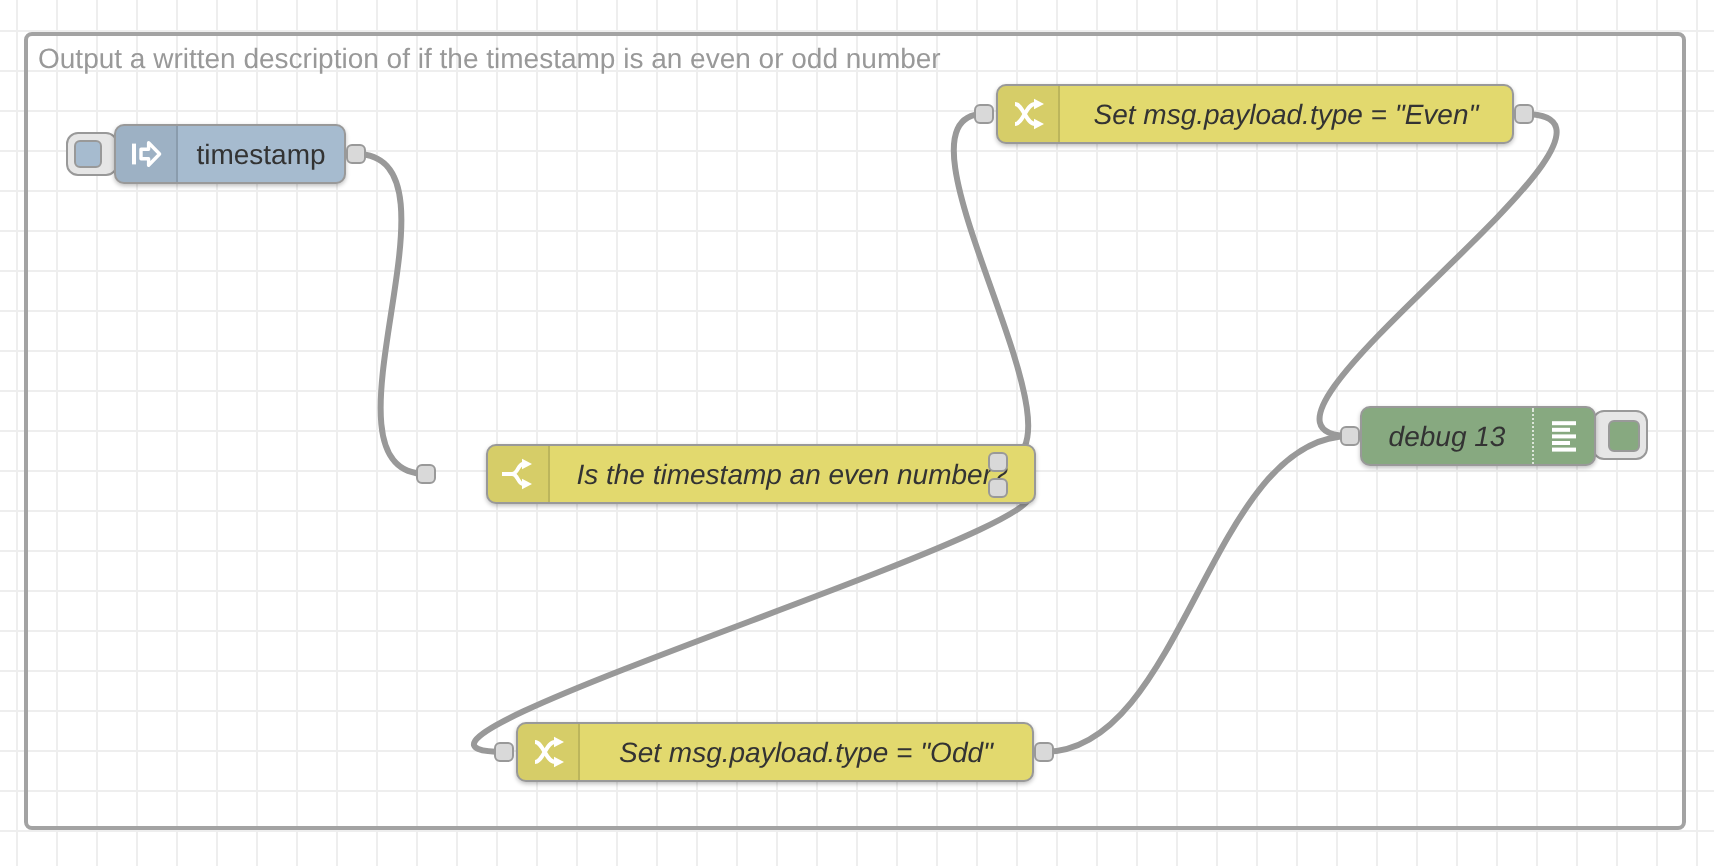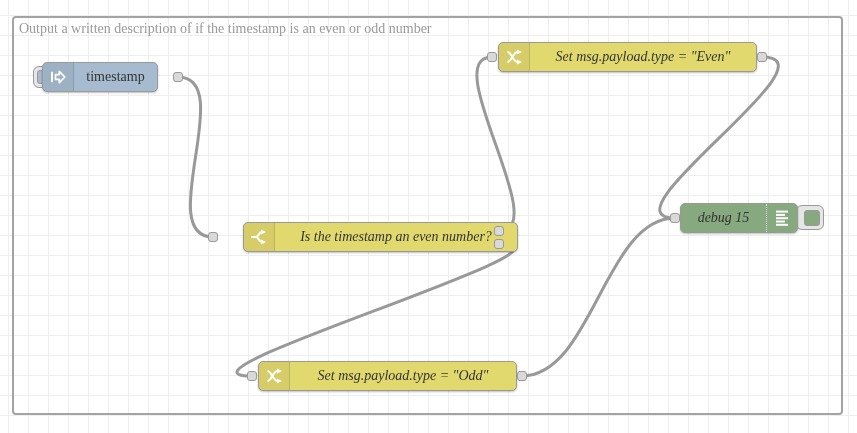--- a/index.html
+++ b/index.html
@@ -7,21 +7,20 @@
   #canvas{
     position:relative;
     width:857px;height:433px;
     overflow:hidden;
     background-color:#ffffff;
     background-image:
       linear-gradient(to right, #eeeeee 1px, transparent 1px),
       linear-gradient(to bottom, #eeeeee 1px, transparent 1px);
     background-size:20px 20px;
     background-position:8px 15px;
-    font-family:Liberation Serif, serif;
   }
   .group{
     position:absolute;
     left:12px;top:16px;width:831px;height:399px;
     border:2px solid #a3a3a3;
     border-radius:4px;
     box-sizing:border-box;
     z-index:1;
   }
   .group-label{
@@ -82,21 +81,21 @@
   .port{
     position:absolute;
     width:10px;height:10px;
     background:#d9d9d9;
     border:1px solid #999999;
     border-radius:3px;
     box-sizing:border-box;
     z-index:5;
     cursor:crosshair;
   }
-  .n-inject{left:42px;top:62px;width:116px;background:#a6bbcf;}
+  .n-inject{left:57px;top:62px;width:116px;background:#a6bbcf;}
   .n-switch{left:218px;top:222px;width:275px;background:#e2d96e;margin-left:25px;}
   .n-change-even{left:498px;top:42px;width:259px;background:#e2d96e;}
   .n-change-odd{left:258px;top:361px;width:259px;background:#e2d96e;}
   .n-debug{left:680px;top:203px;width:118px;background:#87a980;}
   .inject-btn{left:33px;top:66px;width:26px;height:22px;border-radius:6px;padding-left:3px;}
   .inject-btn .inner{width:14px;height:14px;background:#a6bbcf;}
   .debug-btn{left:796px;top:205px;width:28px;height:25px;border-radius:6px;justify-content:flex-end;padding-right:3px;}
   .debug-btn .inner{width:16px;height:16px;background:#87a980;}
 </style>
 </head>
@@ -172,21 +171,21 @@
     <span class="node-label">Set msg.payload.type = "Odd"</span>
   </div>
   <div class="port" style="left:247px;top:371px;"></div>
   <div class="port" style="left:517px;top:371px;"></div>
 
   <div class="attach debug-btn">
     <div class="inner"></div>
   </div>
 
   <div class="node n-debug italic">
-    <span class="node-label">debug 15</span>
+    <span class="node-label">debug 13</span>
     <span class="icon-region icon-right">
       <svg viewBox="0 0 20 20" width="20" height="20">
         <rect x="4" y="2.6" width="12" height="2" fill="#ffffff"></rect>
         <rect x="4" y="5.9" width="9" height="2" fill="#ffffff"></rect>
         <rect x="4" y="9.2" width="12" height="2" fill="#ffffff"></rect>
         <rect x="4" y="12.5" width="9" height="2" fill="#ffffff"></rect>
         <rect x="4" y="15.8" width="12" height="2" fill="#ffffff"></rect>
       </svg>
     </span>
   </div>

